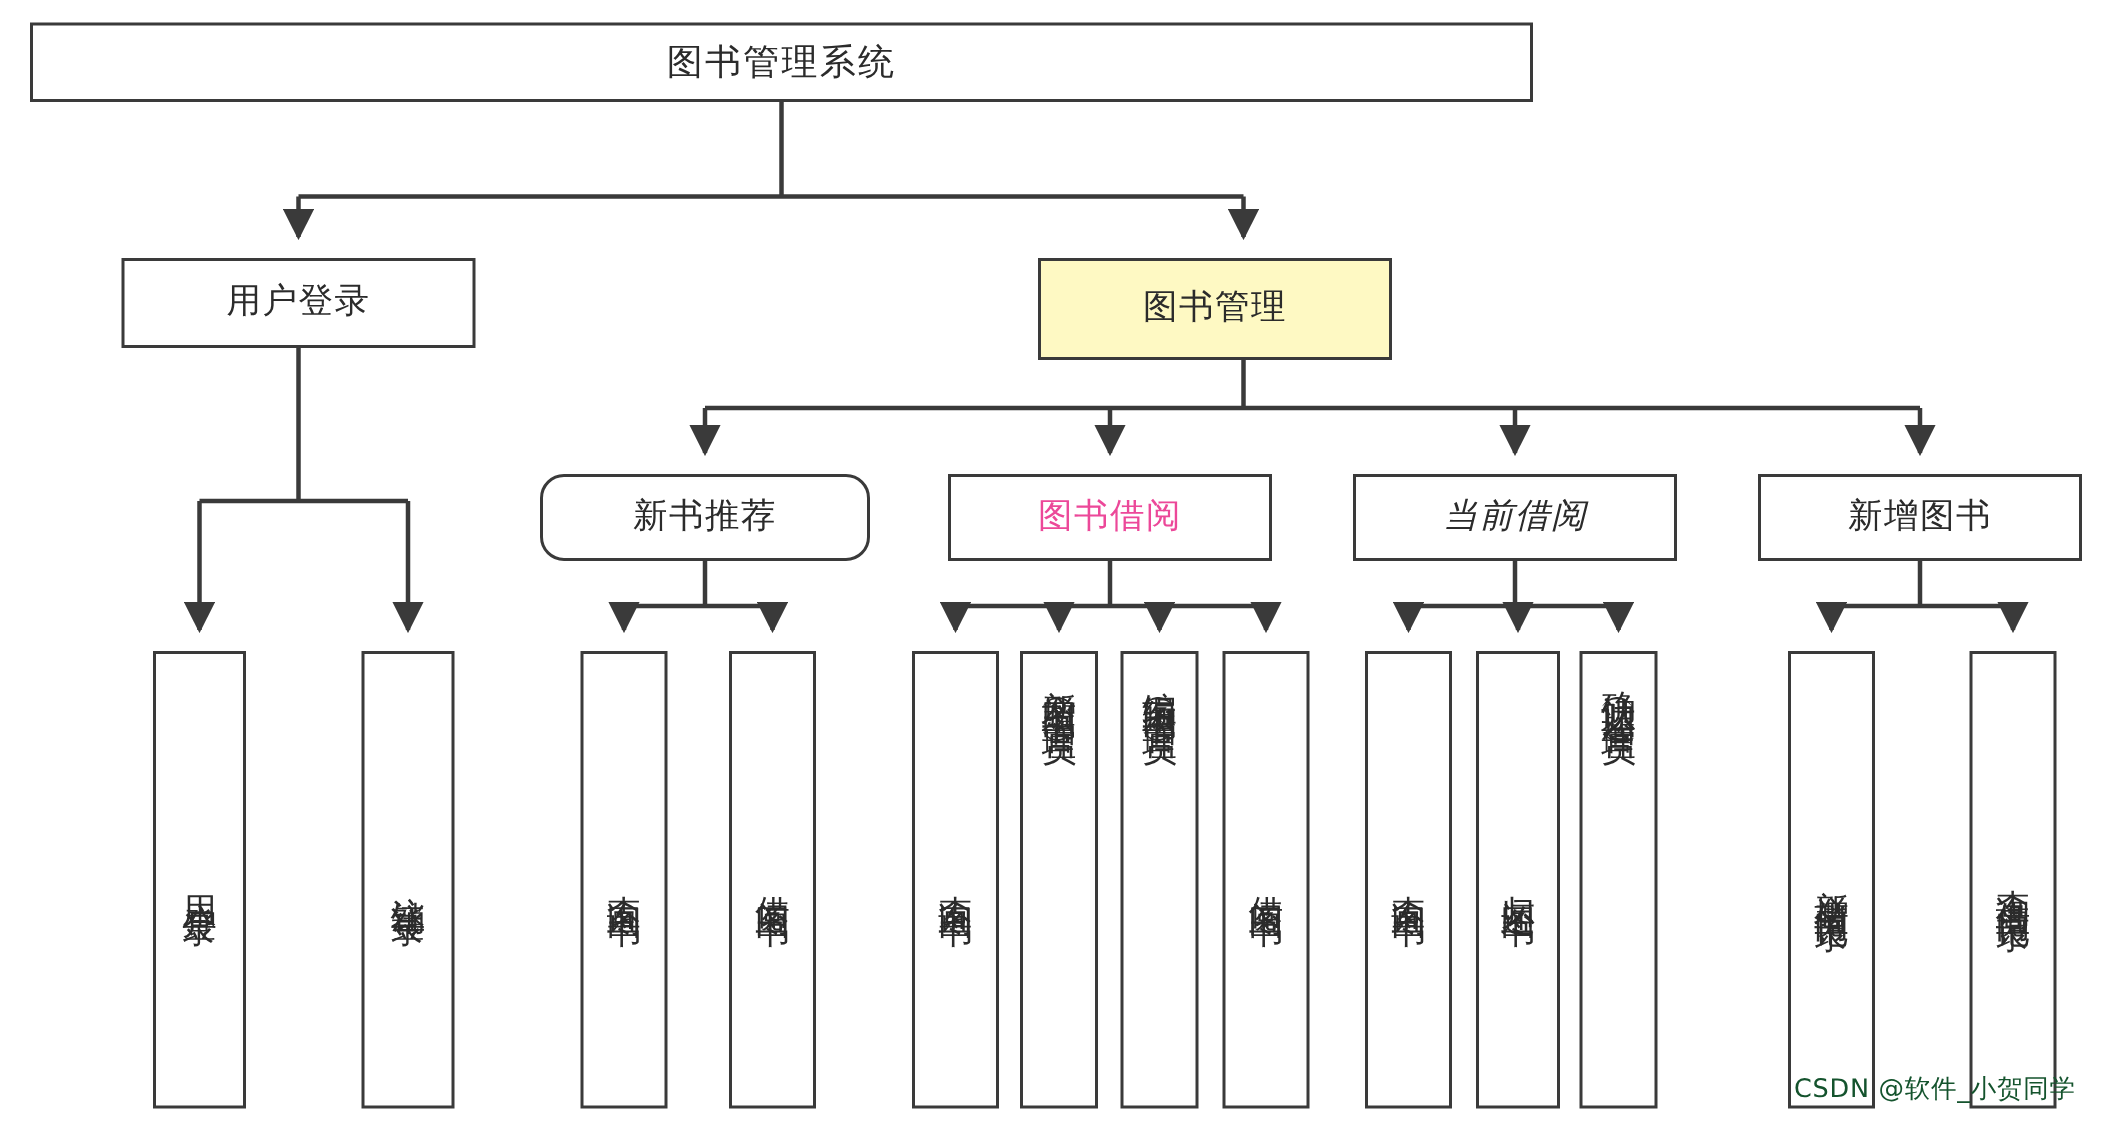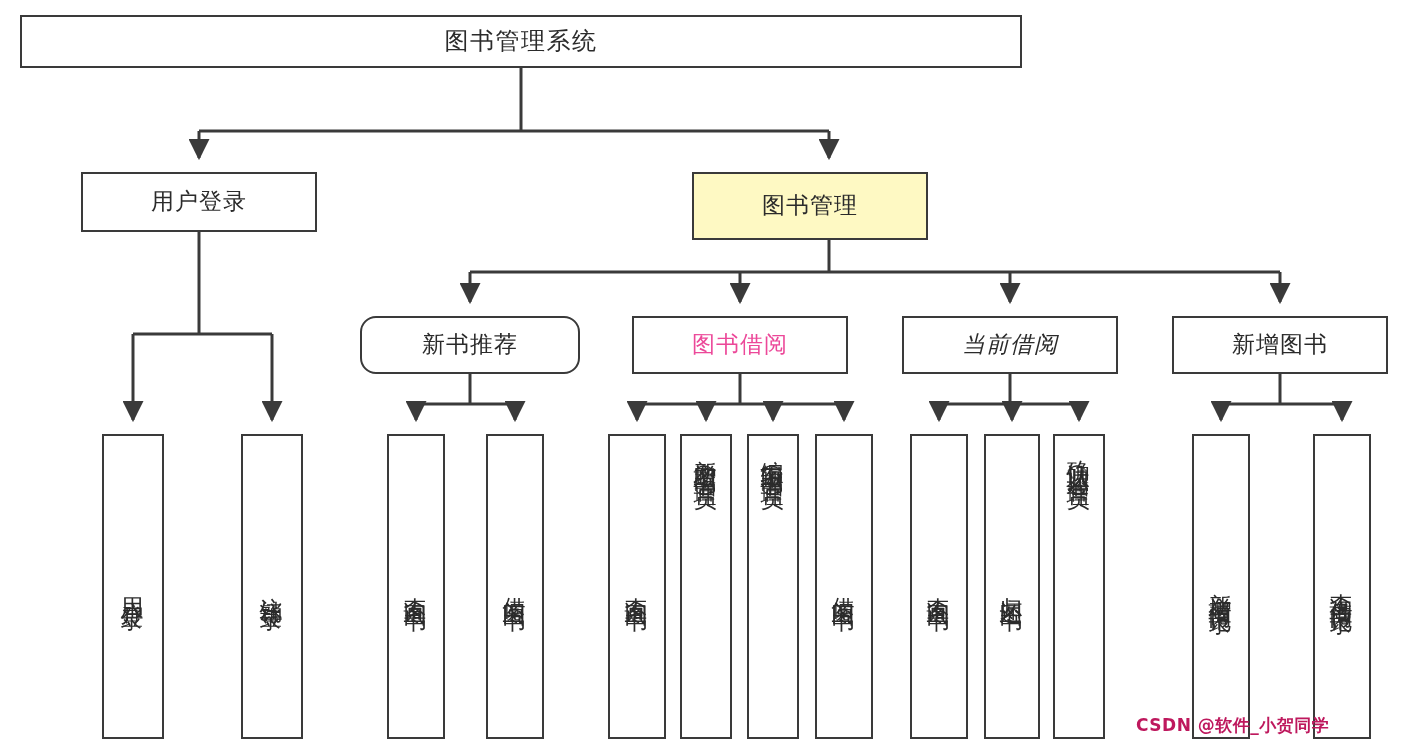--- a/index.html
+++ b/index.html
@@ -184,15 +184,15 @@
   <div class="node v top" style="left: 1053px; top: 434px; width: 52px; height: 305px; justify-content: flex-start; border-color: rgb(58, 58, 58); color: rgb(43, 43, 43); background: rgb(255, 255, 255);">
     <span class="vtext">确认归还（管理员）</span>
   </div>
   <div class="node v" style="left: 1192px; top: 434px; width: 58px; height: 305px; border-color: rgb(58, 58, 58); color: rgb(43, 43, 43); background: rgb(255, 255, 255);">
     <span class="vtext">新增借阅记录</span>
   </div>
   <div class="node v" style="left: 1313px; top: 434px; width: 58px; height: 305px; border-color: rgb(58, 58, 58); color: rgb(43, 43, 43); background: rgb(255, 255, 255);">
     <span class="vtext">查询借阅记录</span>
   </div>
 
-  <div id="watermark" style="left: 1136px; top: 714px; color: #be185d; font-weight: bold;">CSDN @软件_小贺同学</div>
+  <div id="watermark" style="left: 1196px; top: 714px; color: #14532d;">CSDN @软件_小贺同学</div>
 
 </div>
 
 </body></html>

